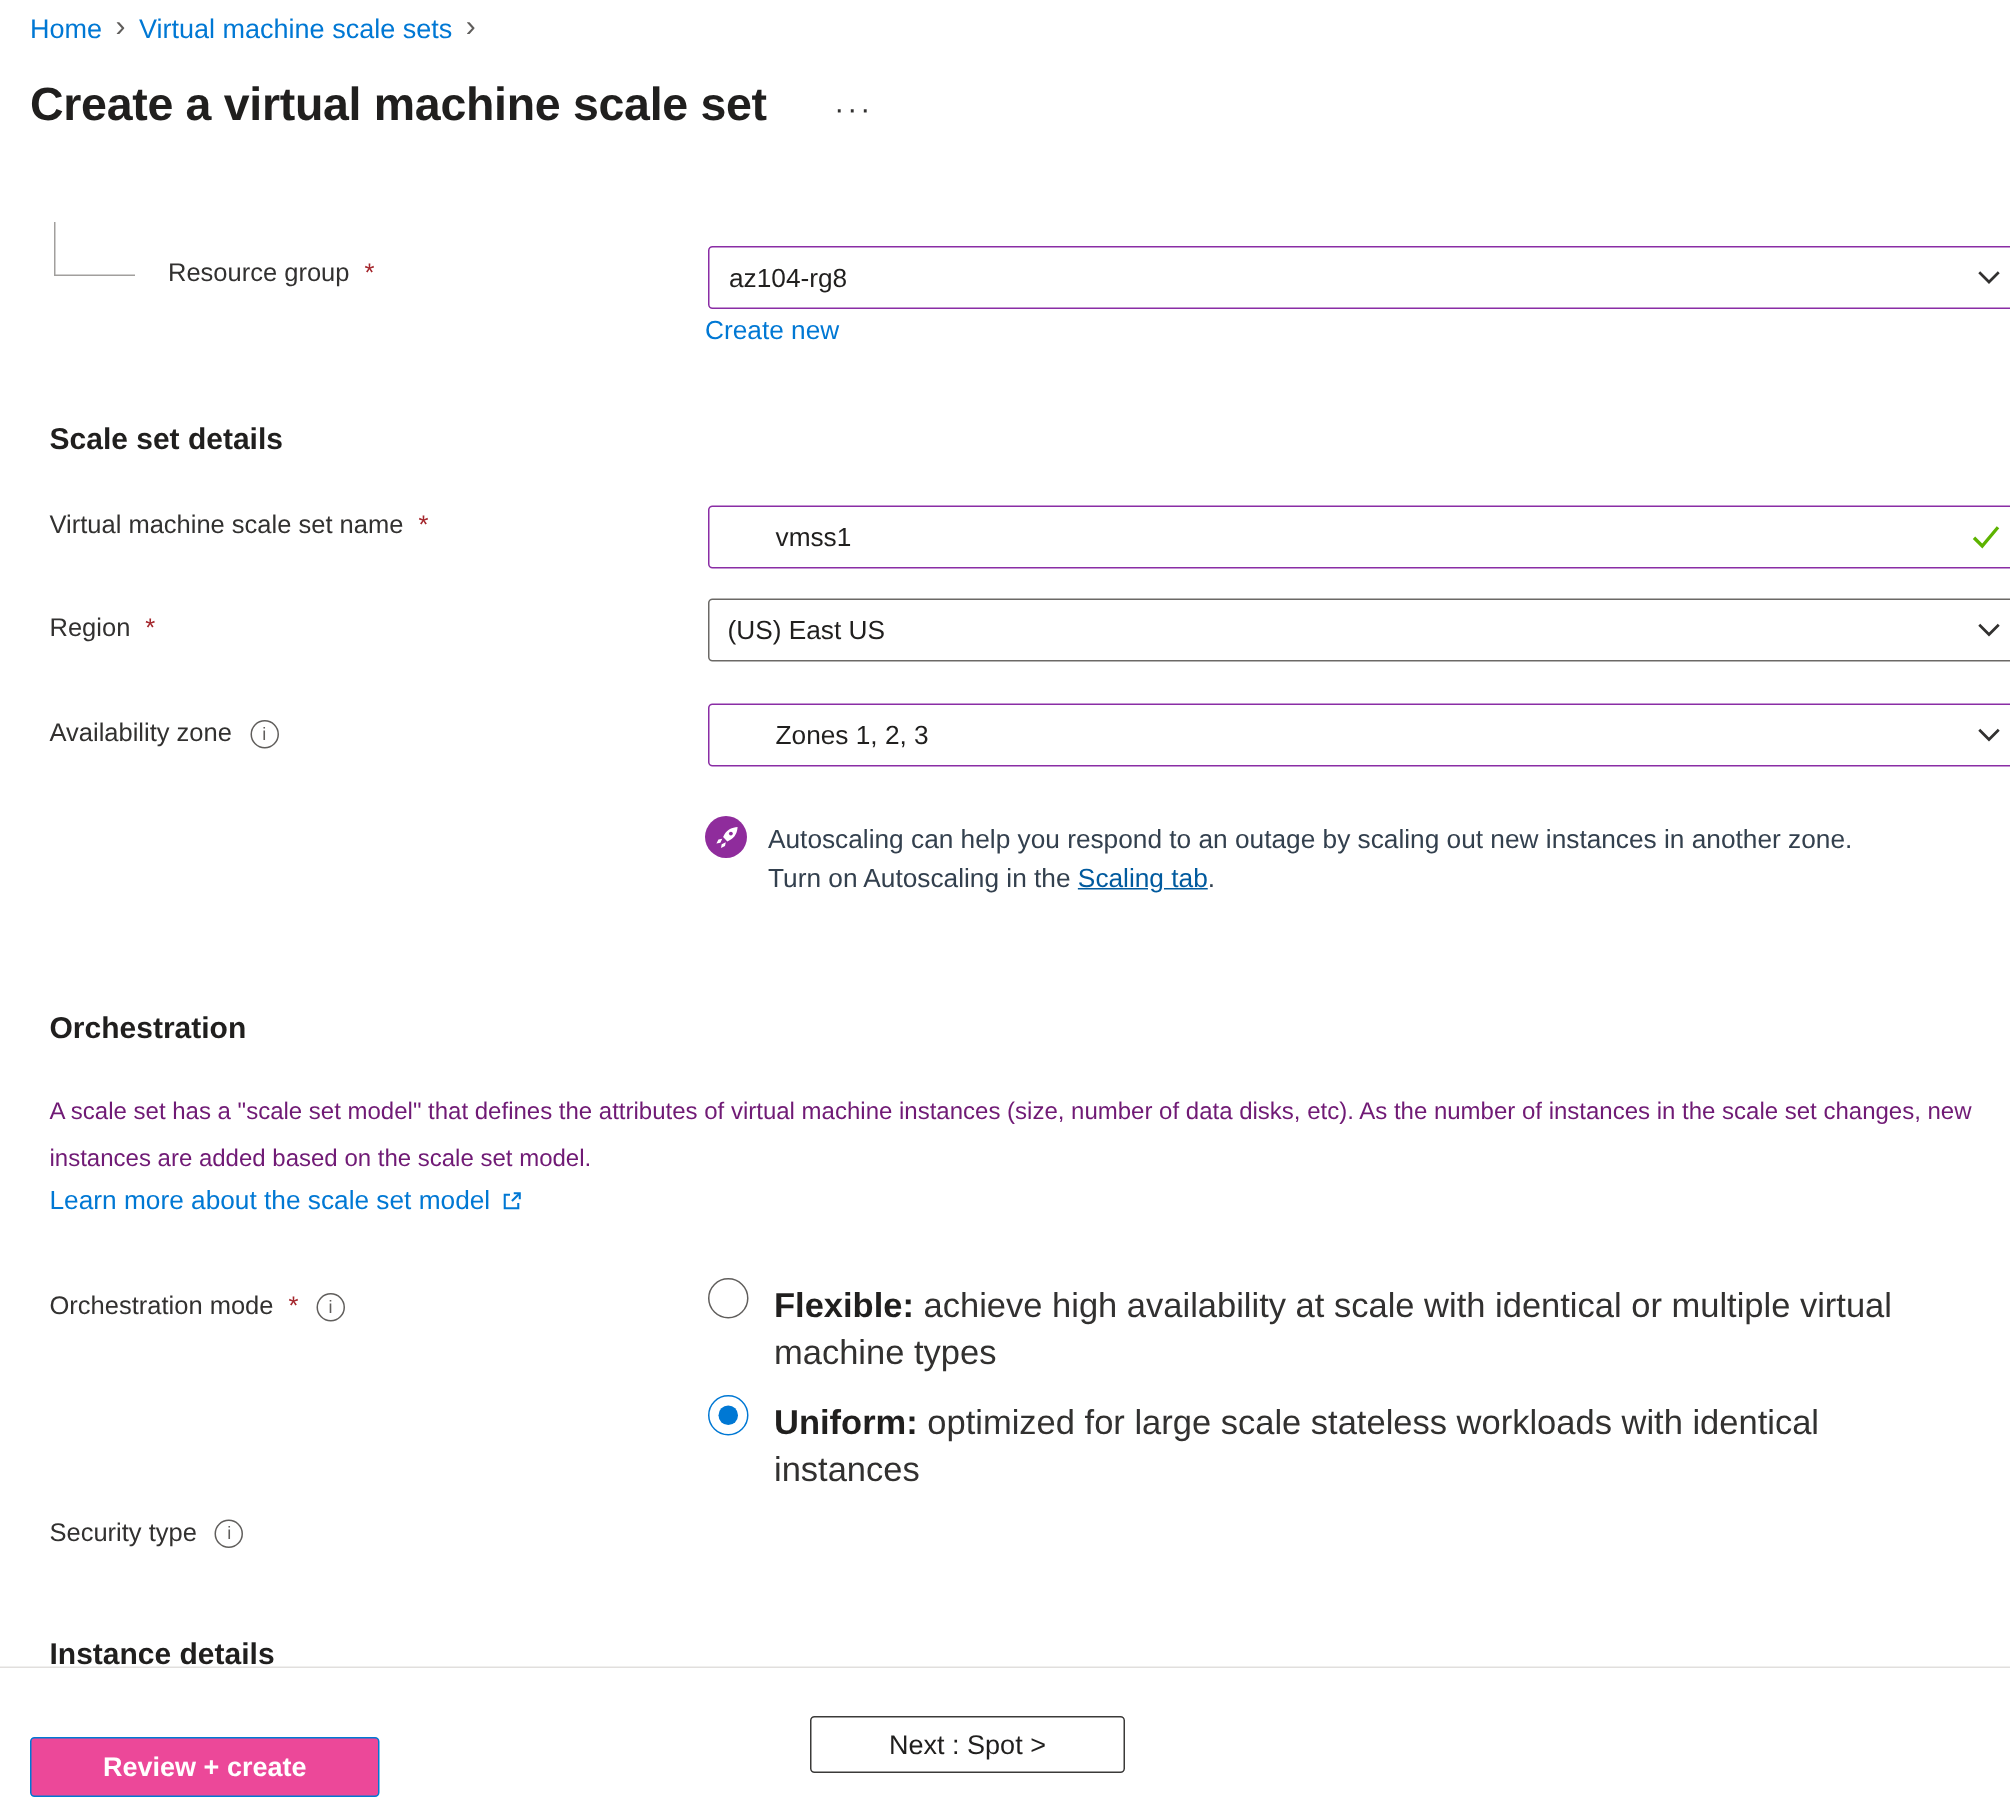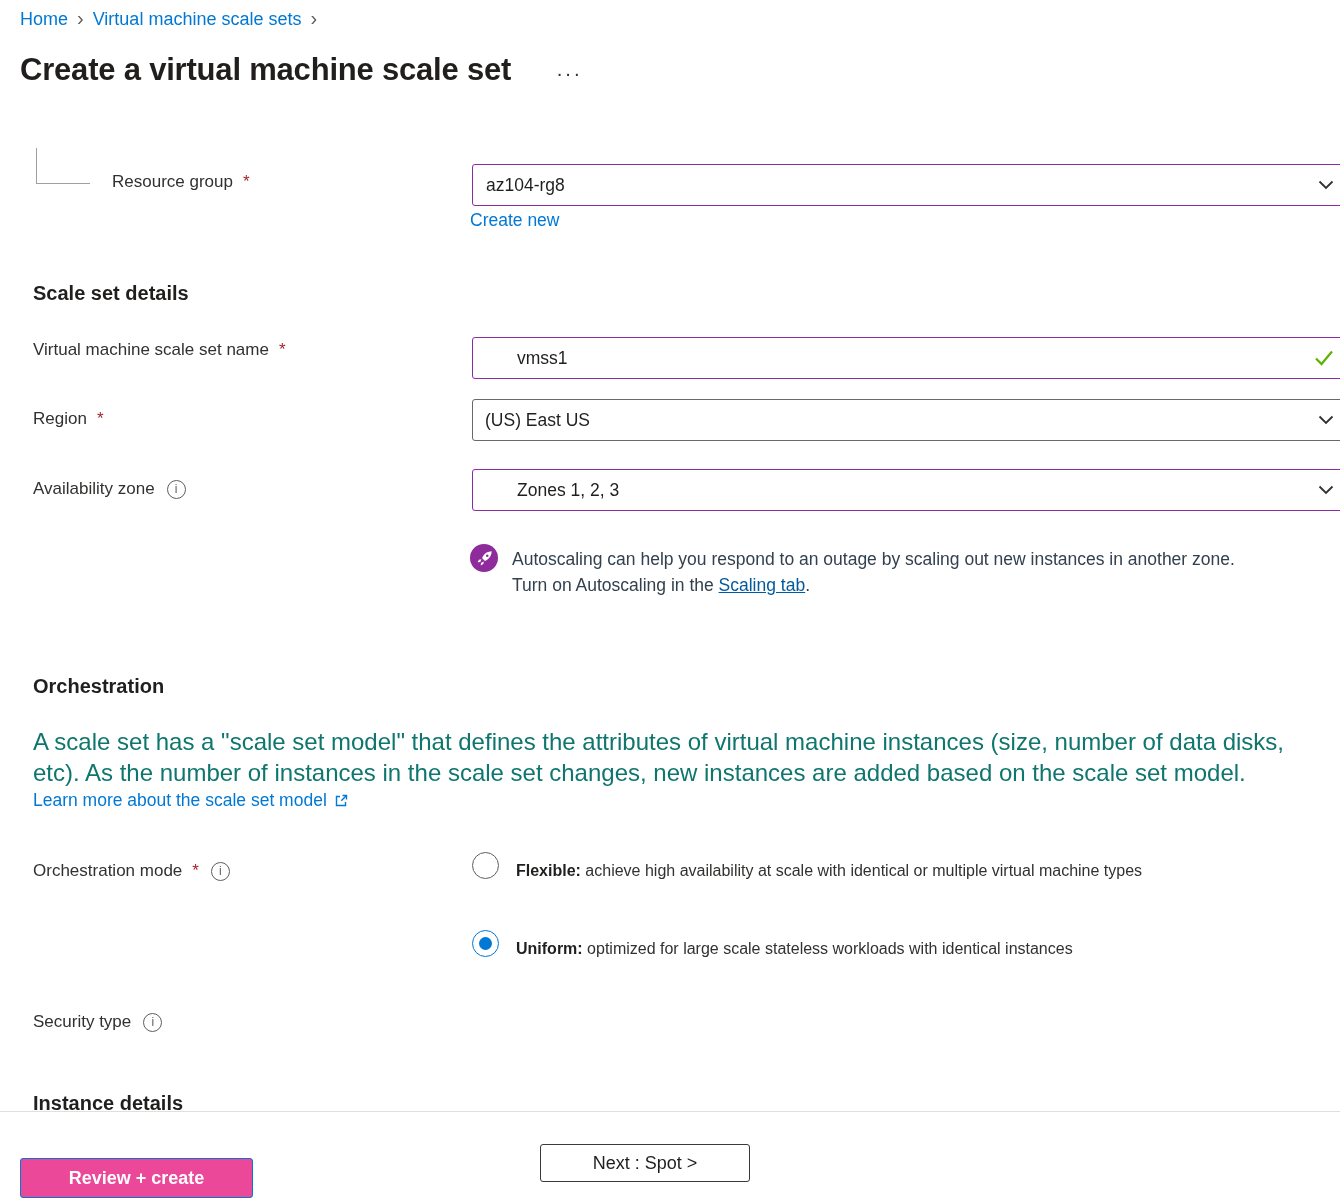--- a/index.html
+++ b/index.html
@@ -30,34 +30,34 @@
   .dropdown, .textfield { position:absolute; left:472px; width:879px; height:42px; background:#fff;
     border:1px solid #8a2da5; border-radius:3px; display:flex; align-items:center; justify-content:space-between;
     padding:0 16px 0 13px; font-size:17.5px; color:#201f1e; cursor:pointer; }
   .border-gray { border-color:#6b6966;padding-left:12px; }
   .chev { flex:0 0 auto; }
 
   .link { color:#0078d4; text-decoration:none; cursor:pointer; font-size:17.5px; }
 
   .section-heading { position:absolute; left:33px; font-size:20px; font-weight:700; color:#201f1e; }
 
-  .para { position:absolute; left:33px; width:1296px; font-size:24px; line-height:31px; color:#0f766e; }
+  .para { position:absolute; left:33px; width:1296px; font-size:16px; line-height:31px; color:#701a75; }
 
   
   .note-icon { position:absolute; left:470px; top:544px; width:28px; height:28px; border-radius:50%;
     background:#8f2c9c; display:flex; align-items:center; justify-content:center; }
   .note-text { position:absolute; left:512px; top:546px; width:752px; font-size:17.5px; line-height:26px; color:#33404e; }
   .note-link { color:#005a9e; text-decoration:underline; cursor:pointer; }
 
   
   .radio-circle { position:absolute; left:472px; width:27px; height:27px; border-radius:50%;
     border:1.5px solid #605e5c; background:#fff; cursor:pointer; display:flex; align-items:center; justify-content:center; }
   .radio-circle.selected { border-color:#0078d4; }
   .radio-dot { width:13px; height:13px; border-radius:50%; background:#0078d4; }
-  .radio-text { position:absolute; left:516px; width:795px; font-size:16px; line-height:31px; color:#323130; cursor:default; }
+  .radio-text { position:absolute; left:516px; width:795px; font-size:23px; line-height:31px; color:#323130; cursor:default; }
   .radio-text b { color:#201f1e; font-weight:700; }
 
   
   .footer { position:absolute; left:0; top:1111px; width:1340px; height:91px; background:#fff;
     border-top:1px solid #e1dfdd; }
   .btn { position:absolute; border-radius:3px; font-size:18px; display:flex; align-items:center;
     justify-content:center; cursor:pointer; font-family:"Liberation Sans", sans-serif; }
   .btn-primary { left:20px; top:46px; width:233px; height:40px; background:#ec4899; color:#fff; font-weight:700; border:1px solid #0078d4; }
   .btn-disabled { left:352px; top:32px; width:178px; height:38px; background:#f1f1f0; color:#a19f9d; border:1px solid #d6d4d2; }
   .btn-outline { left:540px; top:32px; width:210px; height:38px; background:#fff; color:#201f1e; border:1.5px solid #3b3a39; font-weight:400; }

